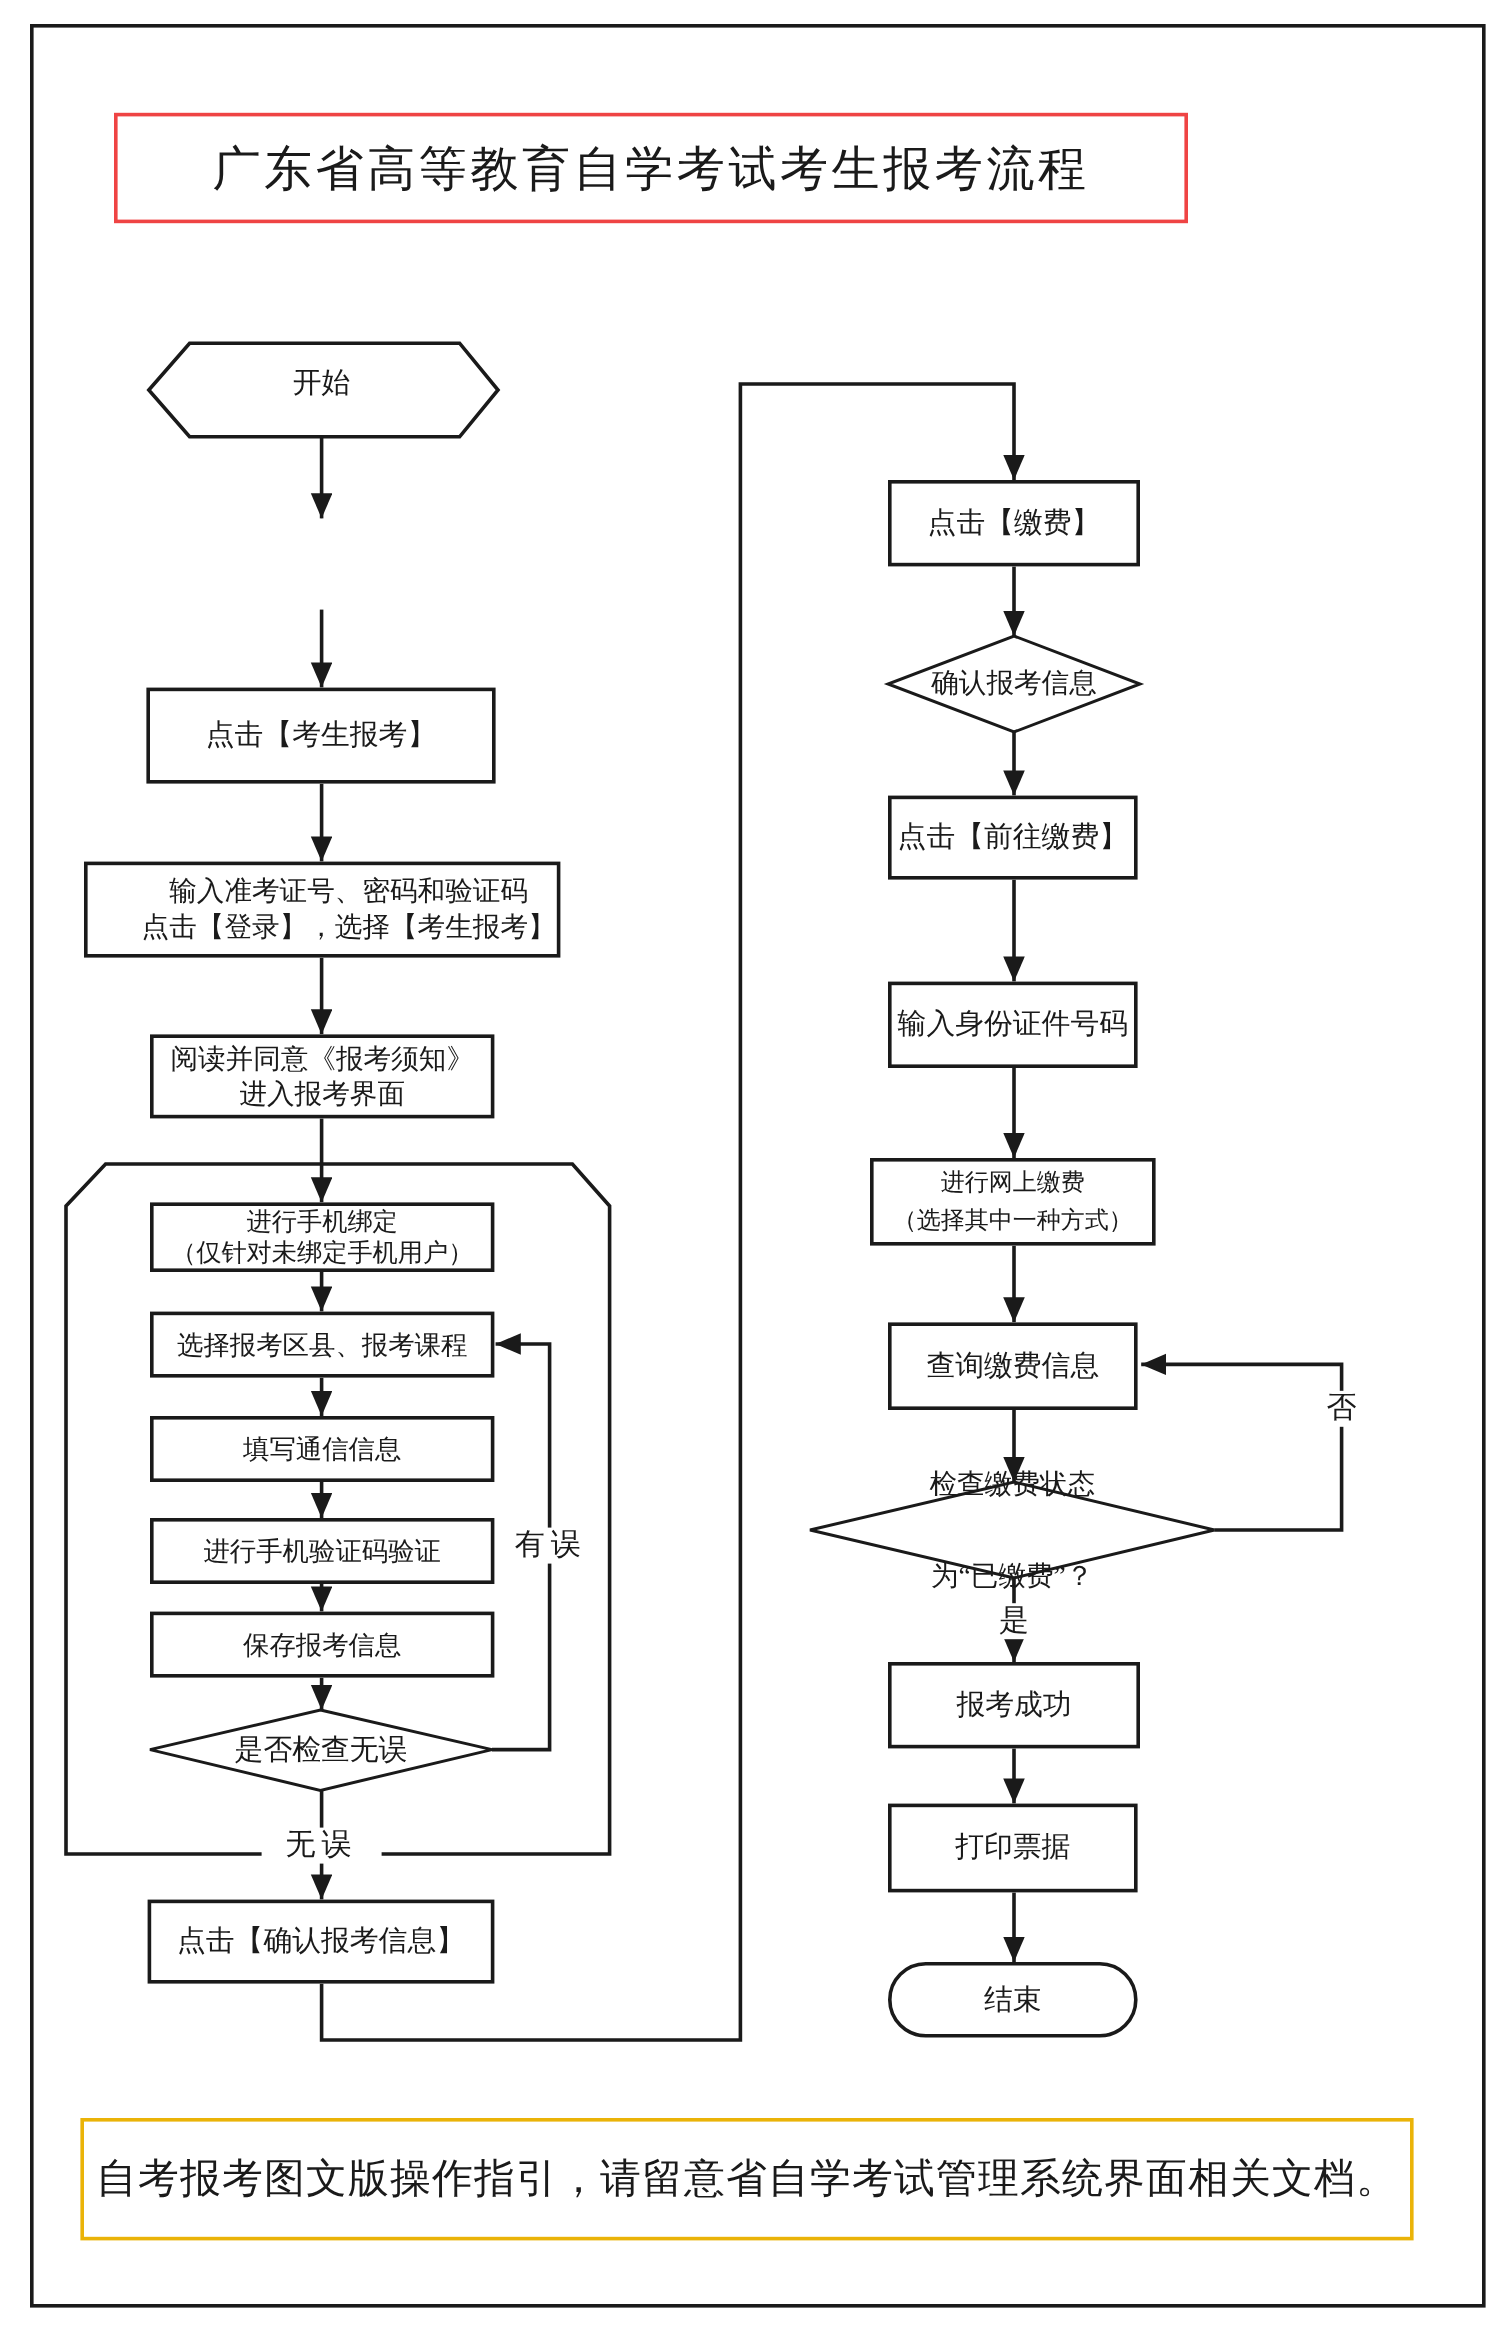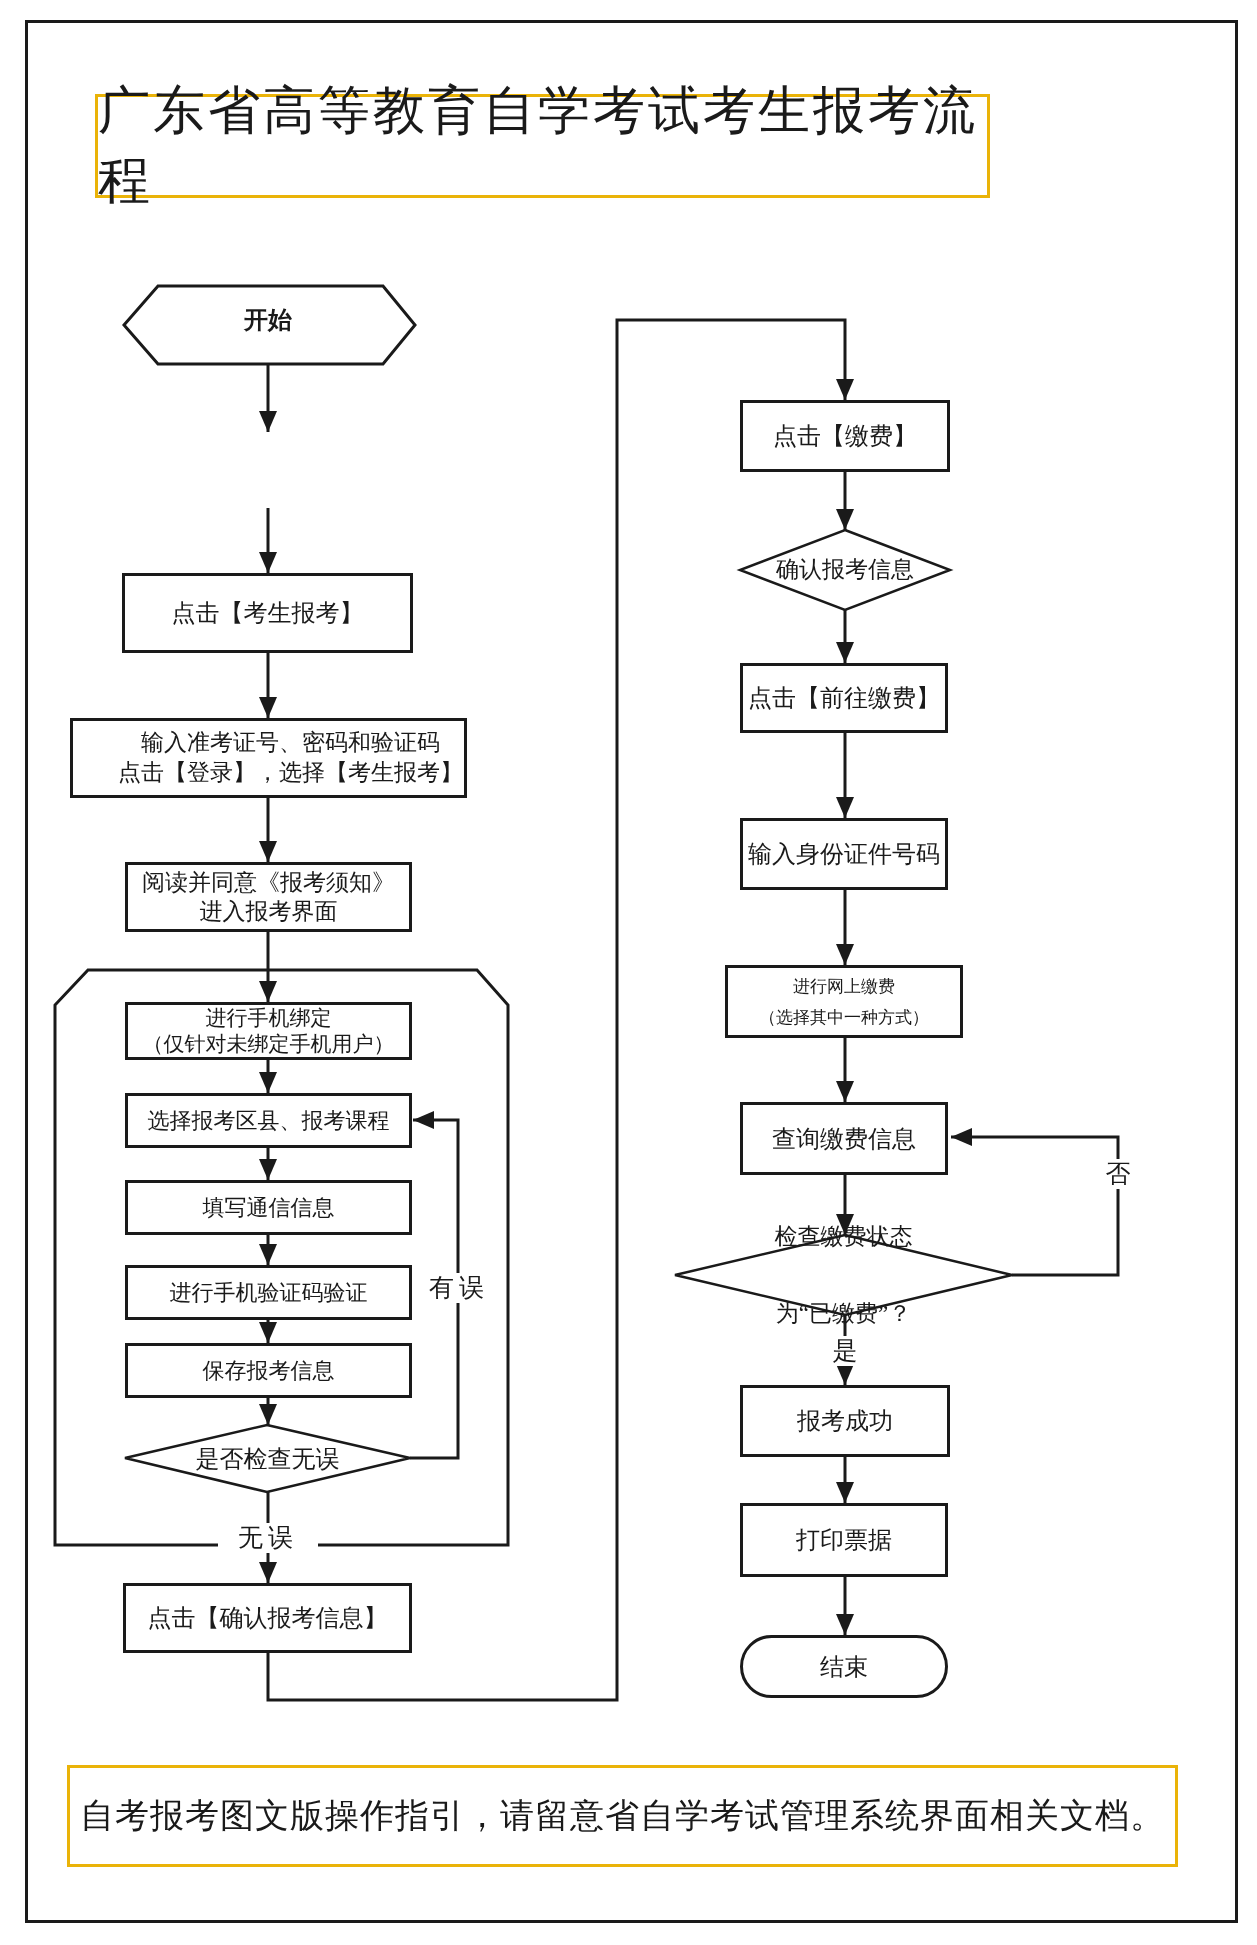--- a/index.html
+++ b/index.html
@@ -16,55 +16,55 @@
     position:absolute;box-sizing:border-box;border:3px solid #1a1a1a;background:#ffffff;
     display:flex;flex-direction:column;align-items:center;justify-content:center;
     text-align:center;font-size:24px;line-height:30px;
   }
   .shape-text{
     position:absolute;box-sizing:border-box;background:transparent;border:none;
     display:flex;flex-direction:column;align-items:center;justify-content:center;
     text-align:center;font-size:24px;line-height:30px;
   }
   .title-box{
-    position:absolute;left:95px;top:94px;width:895px;height:104px;
-    border:3px solid #eab308;box-sizing:border-box;background:#fff;
+    position:absolute;left:95px;top:94px;width:895px;height:92px;
+    border:3px solid #ef4444;box-sizing:border-box;background:#fff;
     display:flex;align-items:center;justify-content:center;
-    font-size:52px;letter-spacing:3px;
+    font-size:40px;letter-spacing:3px;
   }
   .footer-box{
     position:absolute;left:67px;top:1765px;width:1111px;height:102px;
     border:3px solid #eab308;box-sizing:border-box;background:#fff;
     display:flex;align-items:center;justify-content:center;
     font-size:34px;letter-spacing:1px;
   }
   .edge-label{
     position:absolute;display:flex;align-items:center;justify-content:center;
     font-size:25px;background:#ffffff;line-height:28px;
   }
   
-  .n-start{left:124px;top:286px;width:288px;height:68px;font-weight:bold;}
+  .n-start{left:124px;top:286px;width:288px;height:68px;}
   .n-login{left:91px;top:432px;width:374px;height:76px;}
   .n-login .url{font-family:"Liberation Mono", monospace;font-size:21px;line-height:28px;}
   .n-click-register{left:122px;top:573px;width:291px;height:80px;}
   .n-credentials{left:70px;top:718px;width:397px;height:80px;font-size:23px;padding-left:44px;}
   .n-read-notice{left:125px;top:862px;width:287px;height:70px;font-size:23px;line-height:29px;}
   .n-bind-phone{left:125px;top:1002px;width:287px;height:58px;font-size:21px;line-height:26px;}
   .n-select-district{left:125px;top:1093px;width:287px;height:55px;font-size:22px;}
   .n-fill-contact{left:125px;top:1180px;width:287px;height:55px;font-size:22px;}
   .n-verify-sms{left:125px;top:1265px;width:287px;height:55px;font-size:22px;}
   .n-save-info{left:125px;top:1343px;width:287px;height:55px;font-size:22px;}
   .n-check-diamond{left:125px;top:1425px;width:285px;height:67px;}
   .n-confirm-info{left:123px;top:1583px;width:289px;height:70px;}
   
   .n-click-pay{left:740px;top:400px;width:210px;height:72px;}
   .n-confirm-diamond{left:740px;top:530px;width:210px;height:80px;font-size:23px;}
   .n-go-pay{left:740px;top:663px;width:208px;height:70px;}
   .n-enter-id{left:740px;top:818px;width:208px;height:72px;}
-  .n-online-pay{left:725px;top:965px;width:238px;height:73px;font-size:17px;line-height:31px;}
+  .n-online-pay{left:725px;top:965px;width:238px;height:73px;font-size:20px;line-height:31px;}
   .n-query-pay{left:740px;top:1102px;width:208px;height:73px;}
   .n-paycheck-diamond{left:675px;top:1235px;width:337px;height:80px;font-size:23px;line-height:32px;gap:45px;}
   .n-success{left:740px;top:1385px;width:210px;height:72px;}
   .n-print{left:740px;top:1503px;width:208px;height:74px;}
   .n-end{left:740px;top:1635px;width:208px;height:63px;border-radius:32px;}
   
   .lbl-correct{left:218px;top:1523px;width:100px;height:30px;letter-spacing:5px;}
   .lbl-error{left:428px;top:1273px;width:62px;height:30px;letter-spacing:5px;}
   .lbl-yes{left:822px;top:1336px;width:46px;height:30px;}
   .lbl-no{left:1097px;top:1159px;width:42px;height:30px;}

